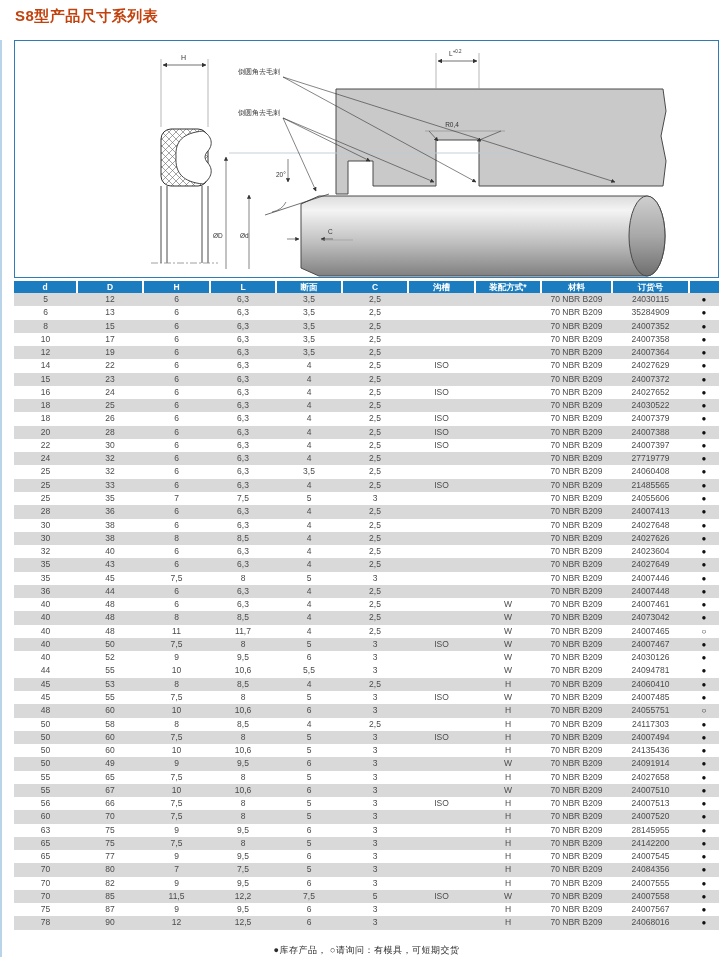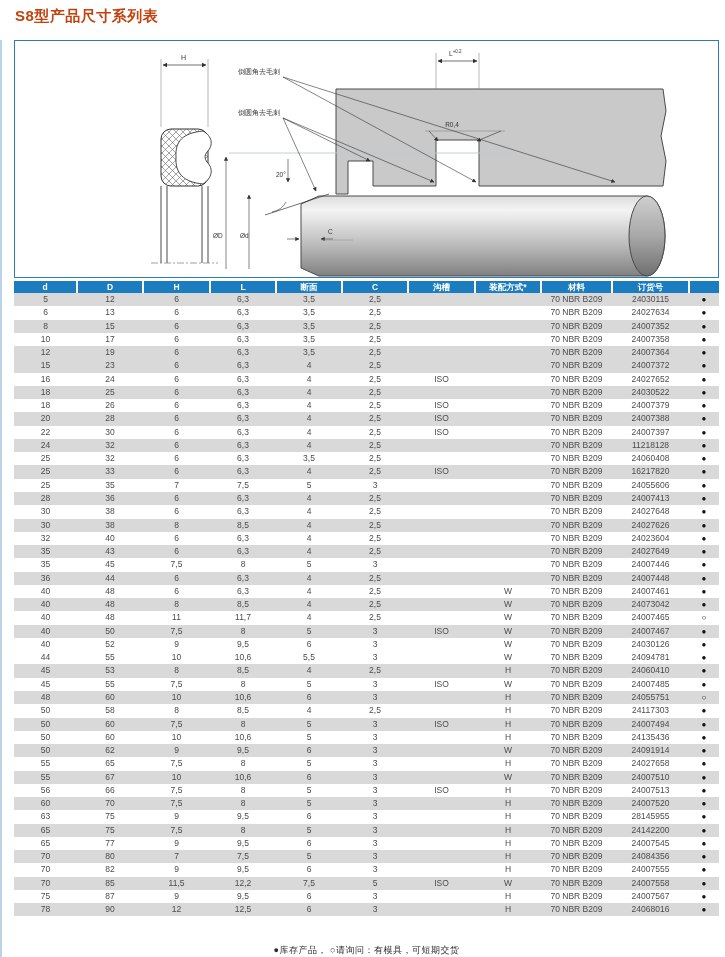--- a/index.html
+++ b/index.html
@@ -194,21 +194,21 @@
         <tr class="even">
           <td>6</td>
           <td>13</td>
           <td>6</td>
           <td>6,3</td>
           <td>3,5</td>
           <td>2,5</td>
           <td></td>
           <td></td>
           <td>70 NBR B209</td>
-          <td>24027634</td>
+          <td>35284909</td>
           <td class="stock">●</td>
         </tr>
         <tr class="odd">
           <td>8</td>
           <td>15</td>
           <td>6</td>
           <td>6,3</td>
           <td>3,5</td>
           <td>2,5</td>
           <td></td>
@@ -236,20 +236,33 @@
           <td>6</td>
           <td>6,3</td>
           <td>3,5</td>
           <td>2,5</td>
           <td></td>
           <td></td>
           <td>70 NBR B209</td>
           <td>24007364</td>
           <td class="stock">●</td>
         </tr>
+        <tr class="even">
+          <td>14</td>
+          <td>22</td>
+          <td>6</td>
+          <td>6,3</td>
+          <td>4</td>
+          <td>2,5</td>
+          <td>ISO</td>
+          <td></td>
+          <td>70 NBR B209</td>
+          <td>24027629</td>
+          <td class="stock">●</td>
+        </tr>
         <tr class="odd">
           <td>15</td>
           <td>23</td>
           <td>6</td>
           <td>6,3</td>
           <td>4</td>
           <td>2,5</td>
           <td></td>
           <td></td>
           <td>70 NBR B209</td>
@@ -324,21 +337,21 @@
         <tr class="odd">
           <td>24</td>
           <td>32</td>
           <td>6</td>
           <td>6,3</td>
           <td>4</td>
           <td>2,5</td>
           <td></td>
           <td></td>
           <td>70 NBR B209</td>
-          <td>11218128</td>
+          <td>27719779</td>
           <td class="stock">●</td>
         </tr>
         <tr class="even">
           <td>25</td>
           <td>32</td>
           <td>6</td>
           <td>6,3</td>
           <td>3,5</td>
           <td>2,5</td>
           <td></td>
@@ -350,21 +363,21 @@
         <tr class="odd">
           <td>25</td>
           <td>33</td>
           <td>6</td>
           <td>6,3</td>
           <td>4</td>
           <td>2,5</td>
           <td>ISO</td>
           <td></td>
           <td>70 NBR B209</td>
-          <td>16217820</td>
+          <td>21485565</td>
           <td class="stock">●</td>
         </tr>
         <tr class="even">
           <td>25</td>
           <td>35</td>
           <td>7</td>
           <td>7,5</td>
           <td>5</td>
           <td>3</td>
           <td></td>
@@ -615,21 +628,21 @@
           <td>5</td>
           <td>3</td>
           <td></td>
           <td>H</td>
           <td>70 NBR B209</td>
           <td>24135436</td>
           <td class="stock">●</td>
         </tr>
         <tr class="odd">
           <td>50</td>
-          <td>62</td>
+          <td>49</td>
           <td>9</td>
           <td>9,5</td>
           <td>6</td>
           <td>3</td>
           <td></td>
           <td>W</td>
           <td>70 NBR B209</td>
           <td>24091914</td>
           <td class="stock">●</td>
         </tr>

